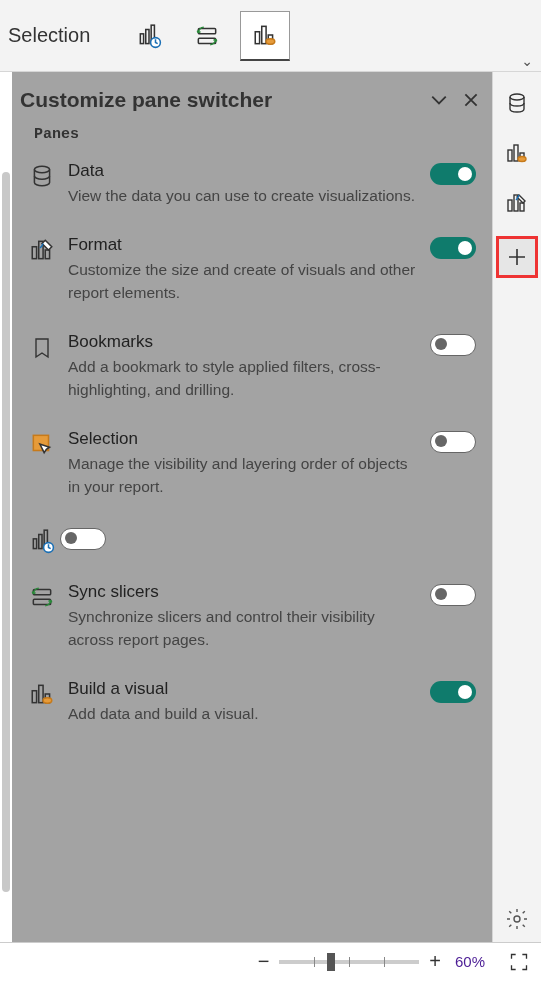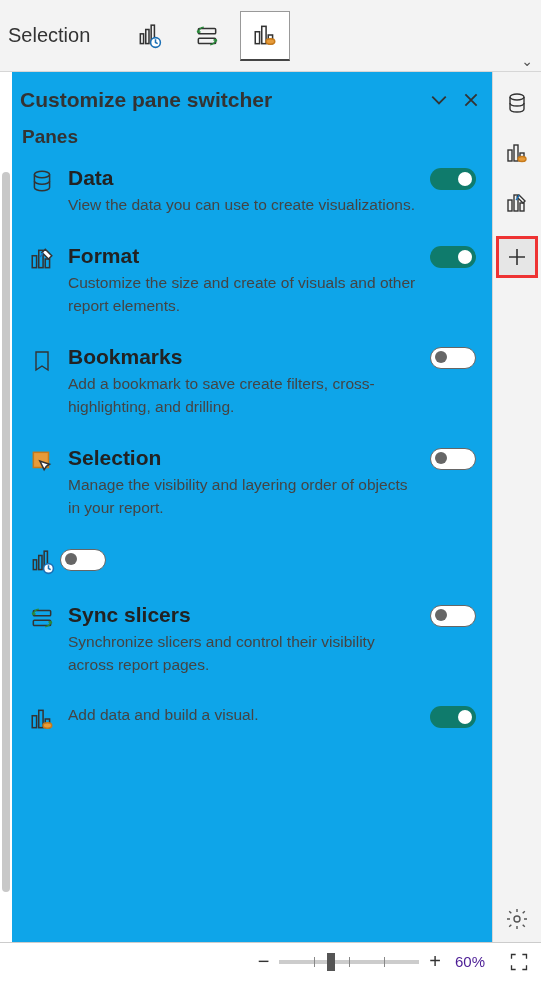--- a/index.html
+++ b/index.html
@@ -65,45 +65,46 @@
       position: absolute;
       top: 100px;
       left: 2px;
       width: 8px;
       height: 720px;
       background: #c8c8c8;
       border-radius: 4px;
     }
     .content-panel {
       flex: 1;
-      background: #0ea5e9;
+      background: #a3a3a3;
       padding: 16px 12px 16px 8px;
       border-right: 1px solid #d6d6d6;
     }
     .panel-header {
       display: flex;
       align-items: center;
       justify-content: space-between;
       margin-bottom: 14px;
     }
     .panel-title {
       font-size: 21px;
       font-weight: 600;
       color: #333;
     }
     .panel-header-icons {
       display: flex;
       gap: 14px;
     }
     .panel-header-icons span { cursor: pointer; font-size: 18px; color: #333; }
     .section-title {
-      font-size: 19px;
+      font-size: 15px;
       font-weight: 600;
       margin-bottom: 18px;
-      margin-left: 2px;
+      margin-left: 14px;
+      font-family: Liberation Mono, monospace;
     }
     
     .pane-item {
       display: flex;
       align-items: flex-start;
       margin-bottom: 28px;
       padding: 0 4px;
     }
     .pane-icon {
       width: 36px;
@@ -111,22 +112,22 @@
       display: flex;
       justify-content: center;
       padding-top: 2px;
     }
     .pane-body {
       flex: 1;
       padding-left: 8px;
       padding-right: 8px;
     }
     .pane-name {
-      font-size: 21px;
-      font-weight: 700;
+      font-size: 17px;
+      font-weight: 400;
       color: #222;
       margin-bottom: 4px;
     }
     .pane-desc {
       font-size: 15.5px;
       color: #444;
       line-height: 1.45;
     }
     .pane-toggle {
       flex-shrink: 0;
@@ -321,21 +322,21 @@
           </div>
         </div>
         <div class="pane-item">
           <div class="pane-icon">
             <svg width="24" height="28" viewBox="0 0 24 24" fill="none" stroke="#333" stroke-width="1.4">
               <path d="M6 3h12v18l-6-4-6 4z"></path>
             </svg>
           </div>
           <div class="pane-body">
             <div class="pane-name">Bookmarks</div>
-            <div class="pane-desc">Add a bookmark to save create filters, cross-highlighting, and drilling.</div>
+            <div class="pane-desc">Add a bookmark to style applied filters, cross-highlighting, and drilling.</div>
           </div>
           <div class="pane-toggle">
             <div class="toggle off">
               <div class="knob"></div>
             </div>
           </div>
         </div>
         <div class="pane-item">
           <div class="pane-icon">
             <svg width="26" height="26" viewBox="0 0 24 24" fill="none" stroke="#333" stroke-width="1.4">
@@ -393,20 +394,21 @@
         <div class="pane-item">
           <div class="pane-icon">
             <svg width="26" height="26" viewBox="0 0 24 24" fill="none" stroke="#333" stroke-width="1.4">
               <rect x="3" y="9" width="4" height="11"></rect>
               <rect x="9" y="4" width="4" height="16"></rect>
               <rect x="15" y="12" width="4" height="8"></rect>
               <ellipse cx="17" cy="18" rx="4" ry="2.5" fill="#e69b3a" stroke="#c77a1a"></ellipse>
             </svg>
           </div>
           <div class="pane-body">
+            <div class="pane-name">Build a visual</div>
             <div class="pane-desc">Add data and build a visual.</div>
           </div>
           <div class="pane-toggle">
             <div class="toggle on">
               <div class="knob"></div>
             </div>
           </div>
         </div>
       </div>
   </div>

